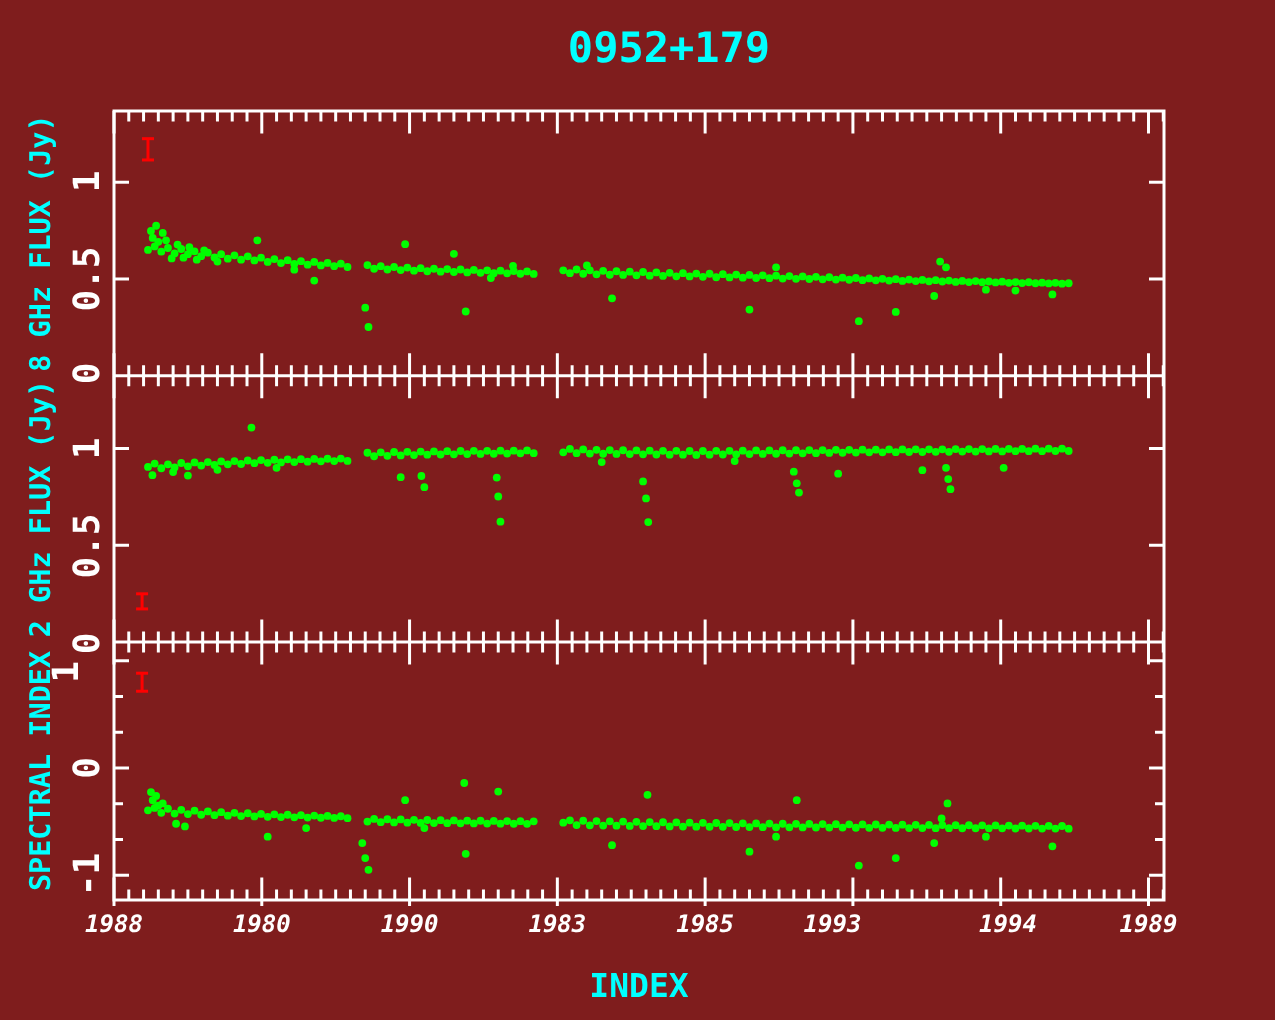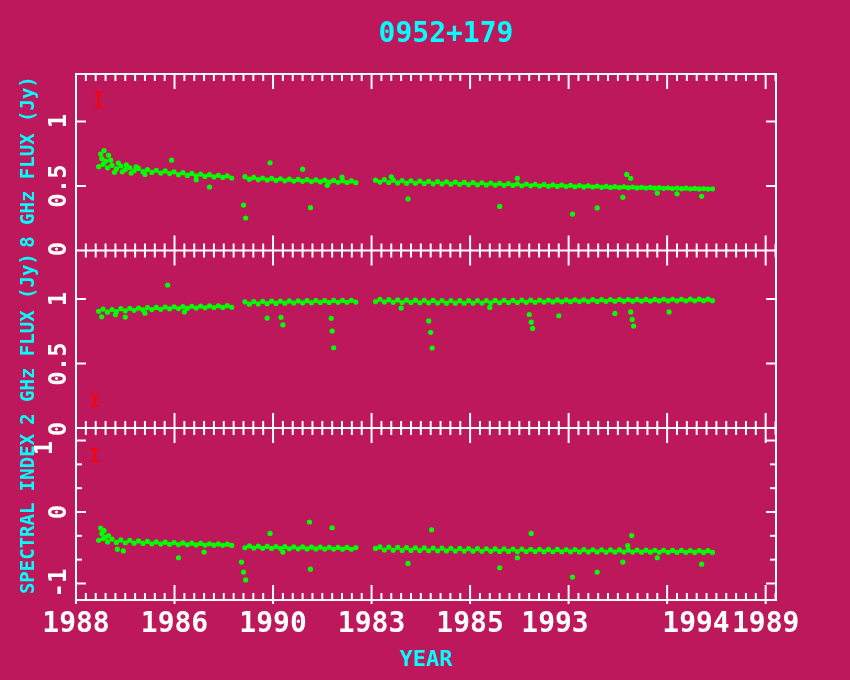--- a/index.html
+++ b/index.html
@@ -1,22 +1,22 @@
 <!DOCTYPE html>
 <html><head>
 <meta charset="utf-8">
 <style>
   html,body{margin:0;padding:0;background:#000;}
-  #fig{position:relative;width:850px;height:680px;background:#be185d;overflow:hidden;
+  #fig{position:relative;width:850px;height:680px;background:#7f1d1d;overflow:hidden;
        font-family:"DejaVu Sans Mono","Liberation Mono",monospace;}
   .t{position:absolute;white-space:nowrap;font-weight:bold;}
   #title{color:#00ffff;font-size:28px;left:446px;top:32px;transform:translate(-50%,-50%);}
   .ylabel{color:#00ffff;font-size:19px;transform:translate(-50%,-50%) rotate(-90deg);}
   #xlabel{color:#00ffff;font-size:22px;left:426px;top:658px;transform:translate(-50%,-50%);}
-  .xt{color:#fff;font-size:28px;transform:translate(-50%,0);}
+  .xt{color:#fff;font-size:16px;transform:translate(-50%,0);font-style:italic;}
   .yt{color:#fff;font-size:24px;transform:translate(-50%,-50%) rotate(-90deg);}
   svg{position:absolute;left:0;top:0;}
 </style>
 </head>
 <body>
 
 <div id="fig">
   <svg id="plot" width="850" height="680">
       <g stroke="#ffffff" stroke-width="2">
         <rect x="76" y="74" width="700" height="526" fill="none"></rect>
@@ -1004,28 +1004,28 @@
       <g stroke="#ff0000" stroke-width="2">
         <line x1="94.71921182266543" x2="94.71921182266543" y1="448.80299251870326" y2="460.81296758104736"></line>
         <line x1="90.71921182266543" x2="98.71921182266543" y1="448.80299251870326" y2="448.80299251870326"></line>
         <line x1="90.71921182266543" x2="98.71921182266543" y1="460.81296758104736" y2="460.81296758104736"></line>
       </g>
     </svg>
   <div id="title" class="t">0952+179</div>
   <div class="t ylabel" style="left:27px;top:162px;">8 GHz FLUX (Jy)</div>
   <div class="t ylabel" style="left:27px;top:339px;">2 GHz FLUX (Jy)</div>
   <div class="t ylabel" style="left:27px;top:514px;">SPECTRAL INDEX</div>
-  <div id="xlabel" class="t">YEAR</div>
+  <div id="xlabel" class="t">INDEX</div>
 <div class="t xt" style="left: 76px; top: 606px;">1988</div>
-    <div class="t xt" style="left: 174.522px; top: 606px;">1986</div>
+    <div class="t xt" style="left: 174.522px; top: 606px;">1980</div>
     <div class="t xt" style="left: 273.044px; top: 606px; text-align: center;">1990</div>
     <div class="t xt" style="left: 371.567px; top: 606px;">1983</div>
     <div class="t xt" style="left: 470.089px; top: 606px;">1985</div>
     <div class="t xt" style="left: 555px; top: 606px;">1993</div>
-    <div class="t xt" style="left: 696px; top: 606px;">1994</div>
+    <div class="t xt" style="left: 672px; top: 606px;">1994</div>
     <div class="t xt" style="left: 765.655px; top: 606px;">1989</div>
     <div class="t yt" style="left: 58px; top: 248.5px;">0</div>
     <div class="t yt" style="left: 58px; top: 185.99px;">0.5</div>
     <div class="t yt" style="left: 58px; top: 121.48px;">1</div>
     <div class="t yt" style="left: 58px; top: 429px;">0</div>
     <div class="t yt" style="left: 58px; top: 363.501px;">0.5</div>
     <div class="t yt" style="left: 58px; top: 299.003px;">1</div>
     <div class="t yt" style="left: 58px; top: 583.486px;">-1</div>
     <div class="t yt" style="left: 58px; top: 511.998px;">0</div>
     <div class="t yt" style="left: 44px; top: 447.51px;">1</div>

